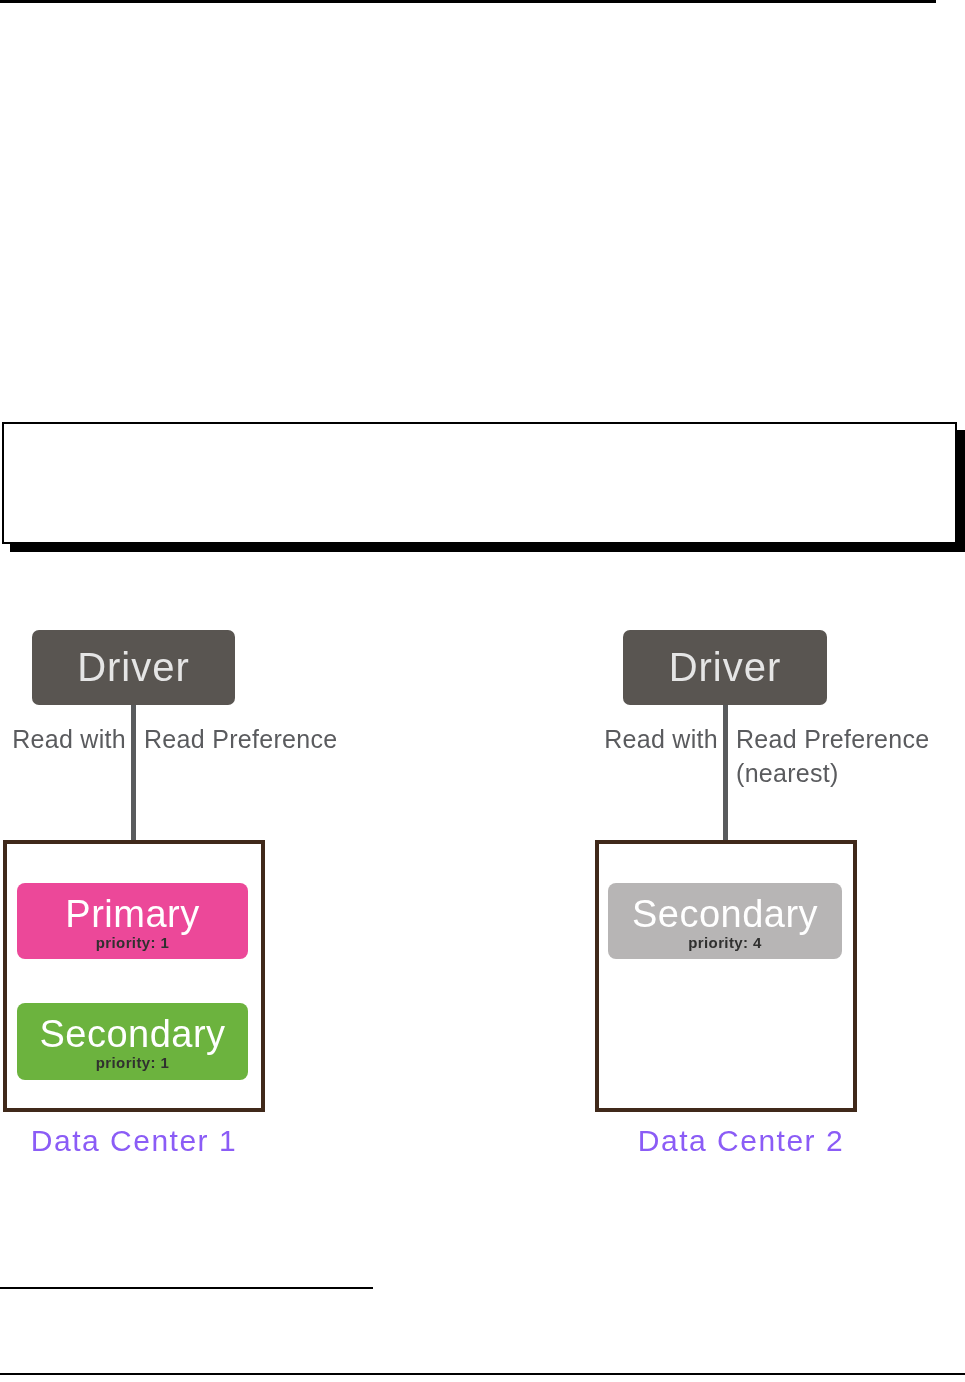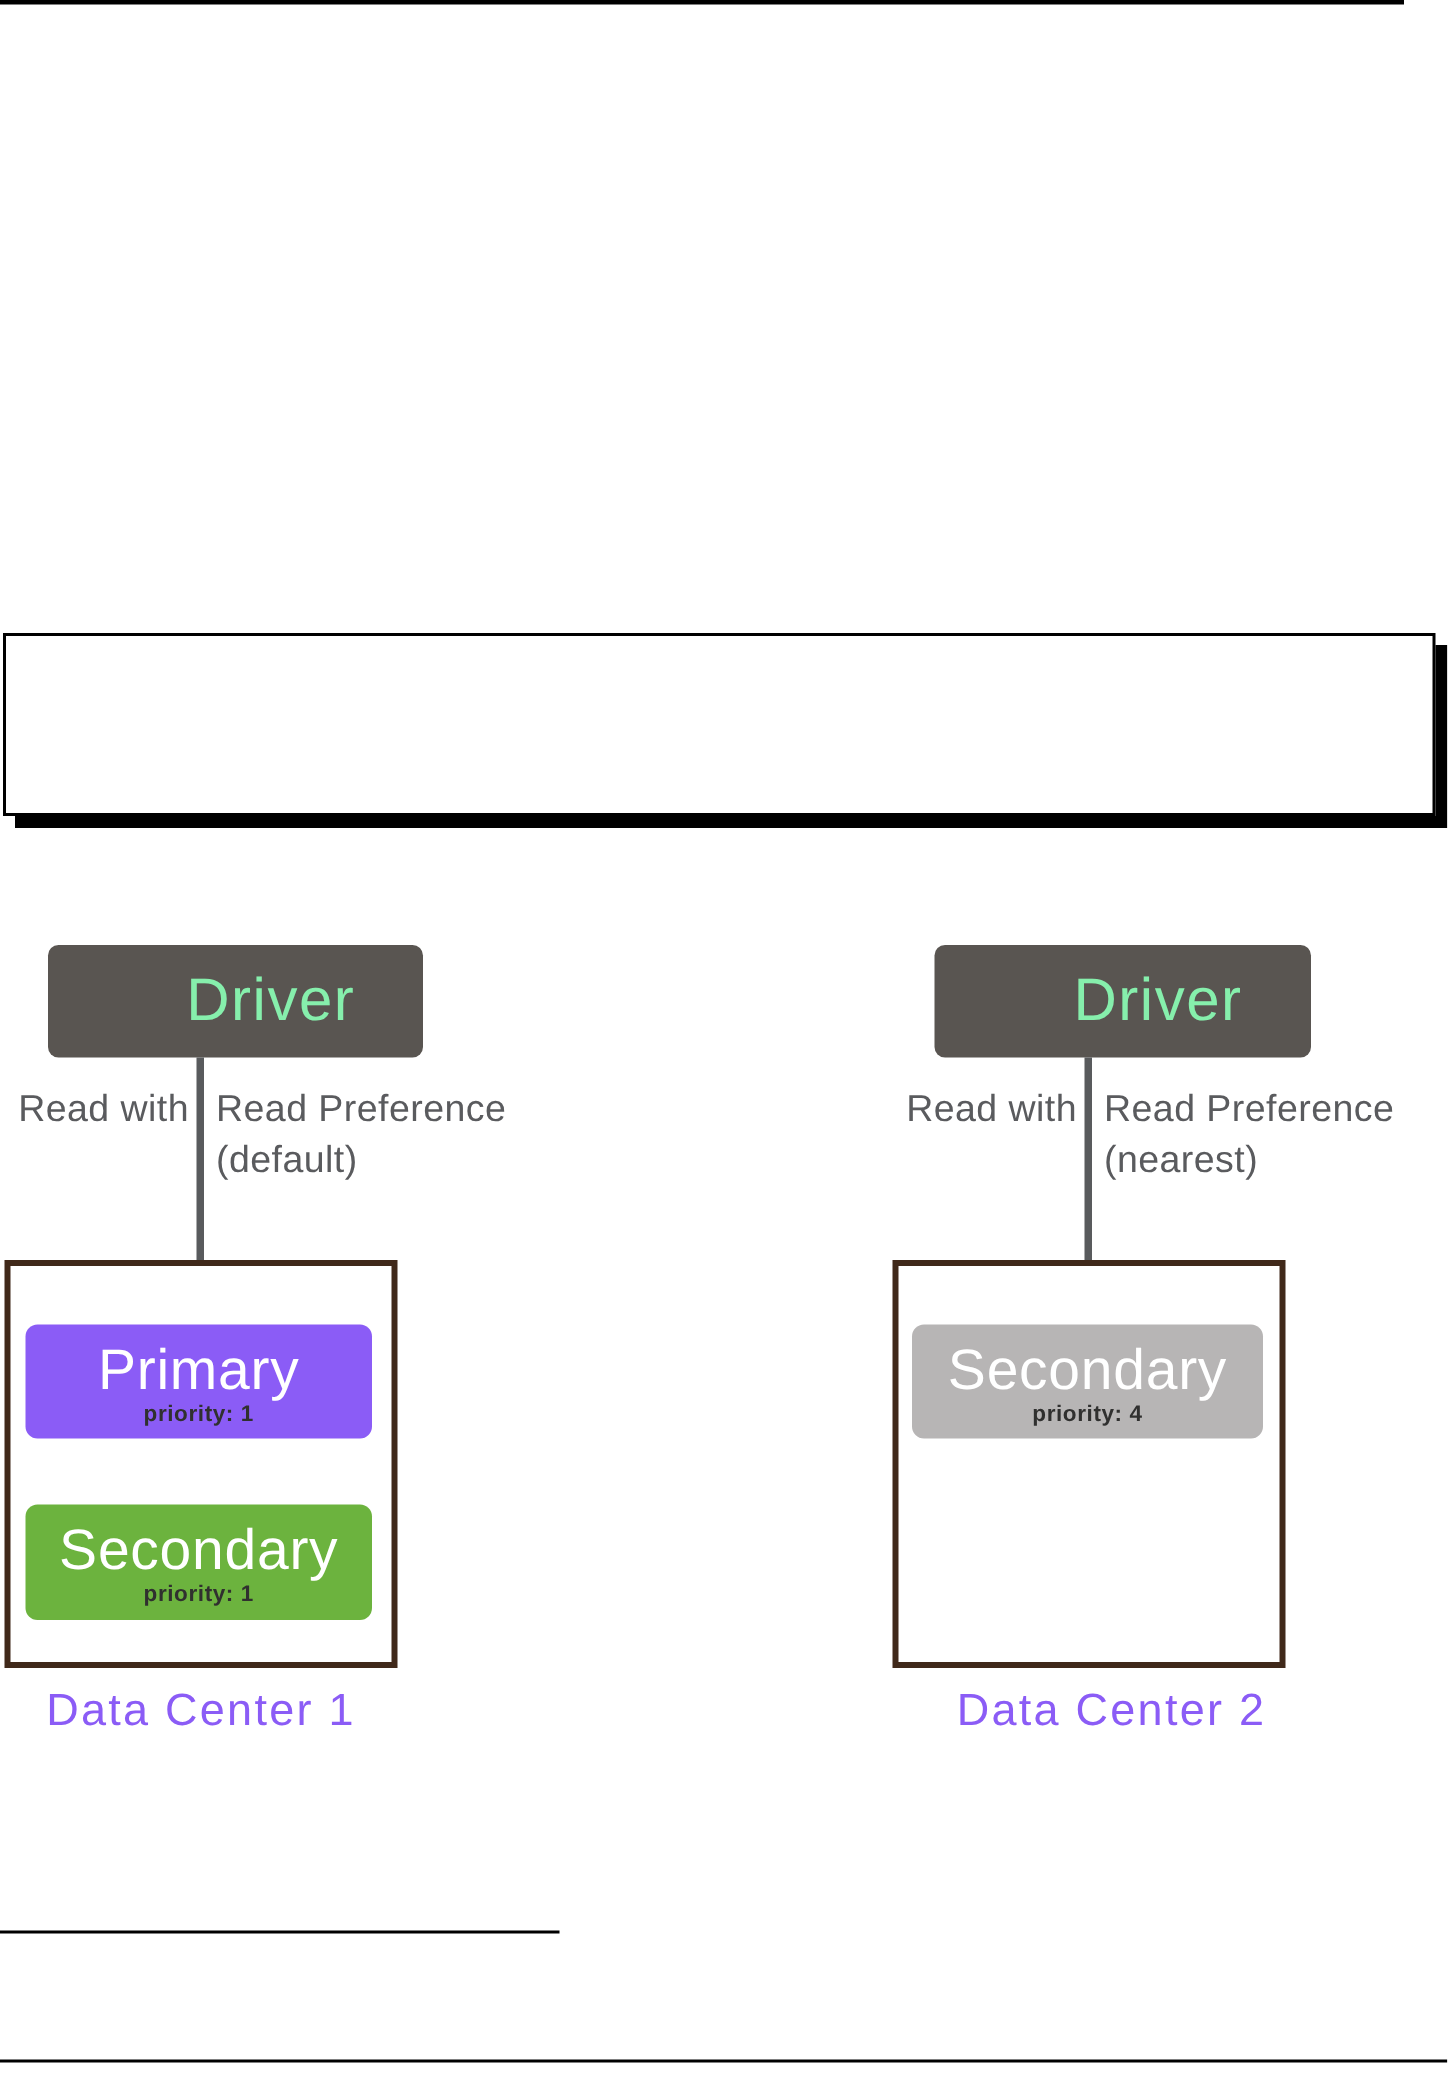--- a/index.html
+++ b/index.html
@@ -18,21 +18,21 @@
   .note-box{
     position:absolute;left:2px;top:422px;width:955px;height:122px;
     box-sizing:border-box;border:2px solid #000;background:#fff;
     box-shadow:8px 8px 0 0 #000;
   }
 
   .driver-box{
     position:absolute;top:630px;height:75px;
     border-radius:7px;
     display:flex;align-items:center;justify-content:center;
-    color:#86efac;font-size:40px;letter-spacing:1px;padding-left:47px;
+    color:#e5e5e5;font-size:40px;letter-spacing:1px;
   }
   .driver-left{left:32px;width:203px;}
   .driver-right{left:623px;width:204px;}
 
   .read-label{
     position:absolute;top:722px;
     font-size:25px;color:#5a5b5e;letter-spacing:0.3px;line-height:34px;
     white-space:nowrap;
   }
   .read-with-left{left:0;width:126px;text-align:right;}
@@ -102,32 +102,31 @@
 
   <div class="conn-line conn-line-left"></div>
   <div class="arrow-head arrow-head-left"></div>
 
   <div class="conn-line conn-line-right"></div>
   <div class="arrow-head arrow-head-right"></div>
 
   <div class="read-label read-with-left">Read with</div>
   <div class="read-label read-pref-left">
     <div>Read Preference</div>
-    <div>(default)</div>
   </div>
 
   <div class="read-label read-with-right">Read with</div>
   <div class="read-label read-pref-right">
     <div>Read Preference</div>
     <div>(nearest)</div>
   </div>
 
   <div class="dc-box dc-left"></div>
 
-  <div class="node node-primary" style="background-color: #8b5cf6;">
+  <div class="node node-primary" style="background-color: #ec4899;">
     <div class="node-name">Primary</div>
     <div class="node-priority">priority: 1</div>
   </div>
 
   <div class="node node-secondary-green" style="background-color: rgb(108, 179, 62);">
     <div class="node-name">Secondary</div>
     <div class="node-priority">priority: 1</div>
   </div>
 
   <div class="dc-label dc-label-left">Data Center 1</div>

